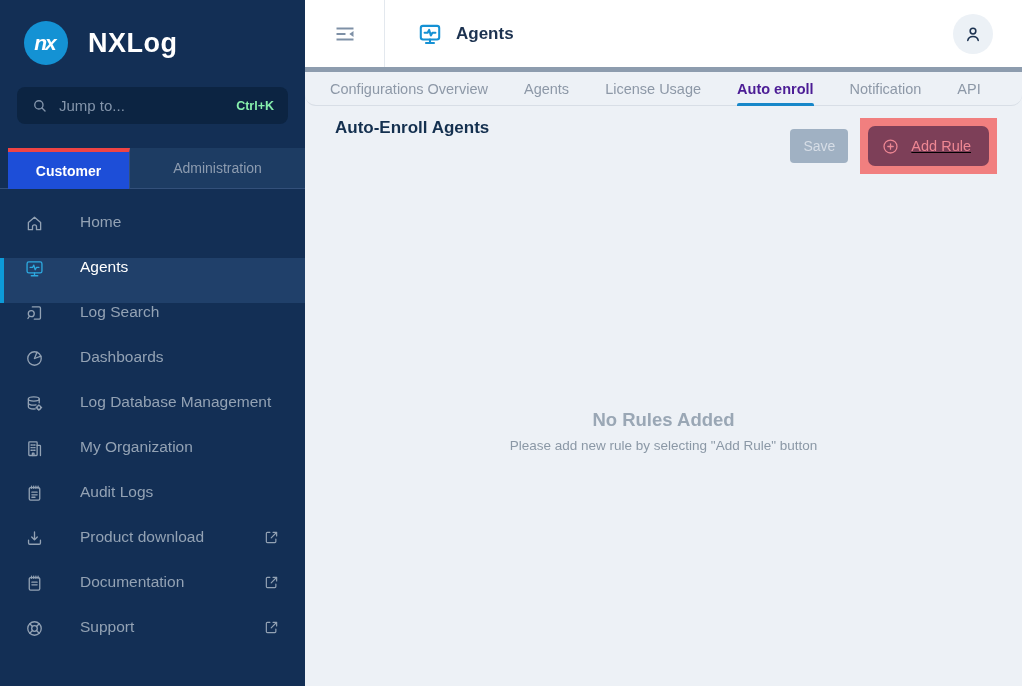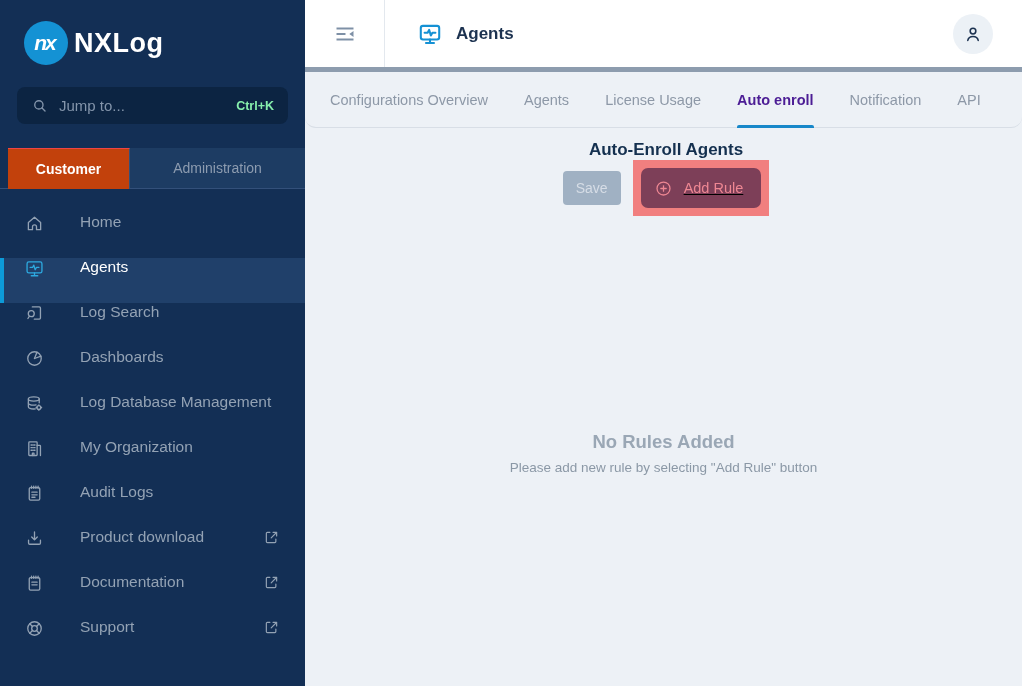--- a/index.html
+++ b/index.html
@@ -1,33 +1,33 @@
 <!DOCTYPE html>
 <html><head>
 <meta charset="utf-8">
 <style>
   * { box-sizing: border-box; }
   body { margin:0; font-family:"Liberation Sans", sans-serif; background:#d7dde4; }
   .app { width:1022px; height:686px; display:flex; overflow:hidden; background:#edf1f6; position:relative; }
 
   
   .sidebar { flex:0 0 305px; width:305px; background:#132f55; color:#93a2b4; display:flex; flex-direction:column; }
-  .logo-row { display:flex; align-items:center; gap:6px; margin:20px 0 0 24px; height:46px; cursor:pointer; }
+  .logo-row { display:flex; align-items:center; gap:20px; margin:20px 0 0 24px; height:46px; cursor:pointer; }
   .logo-circle { width:44px; height:44px; border-radius:50%; background:#1492d4; color:#fff; display:flex; align-items:center; justify-content:center; font-weight:bold; font-style:italic; font-size:21px; letter-spacing:-2px; padding-right:3px; }
   .logo-text { color:#fff; font-size:27px; font-weight:bold; letter-spacing:.5px; }
 
   .search { margin:21px 17px 0; height:37px; background:#0c2442; border-radius:8px; display:flex; align-items:center; padding:0 14px; gap:10px; cursor:text; }
   .search svg { width:18px; height:18px; color:#8495ab; flex:0 0 18px; }
   .search-ph { color:#8495ab; font-size:15px; flex:1; }
   .search-kbd { color:#86efac; font-size:12.5px; font-weight:bold; }
 
   .side-tabs { display:flex; margin-top:24px; height:41px; align-items:stretch; }
   .side-tab-spacer { width:8px; border-bottom:1px solid #33507a; }
   .side-tab { display:flex; align-items:center; justify-content:center; font-size:14px; cursor:pointer; }
-  .side-tab.active { width:122px; background:#c2410c; border-top:1px solid #ef4444; border-right:1px solid #33507a; color:#fff; font-weight:bold; }
+  .side-tab.active { width:122px; background:#1d4ed8; border-top:4px solid #ef4444; border-right:1px solid #33507a; color:#fff; font-weight:bold; }
   .side-tab.inactive { flex:1; background:#1d3c63; border-bottom:1px solid #33507a; color:#8d9cb0; }
 
   .nav { margin-top:24px; }
   .nav-item { height:45px; display:flex; align-items:flex-start; padding:0 24px; gap:35px; font-size:15.5px; color:#93a2b4; cursor:pointer; }
   .nav-item svg { width:21px; height:21px; flex:0 0 21px; }
   .nav-item .label { flex:1; white-space:nowrap; }
   .nav-item .ext-icon { width:19px; height:19px; flex:0 0 19px; }
   .nav-item.active { background:#20406a; color:#fff; font-weight:500; border-left:4px solid #0d9bd8; padding-left:20px; }
   .nav-item.active .main-icon { color:#2da9e0; }
 
@@ -39,27 +39,27 @@
   .icon-btn svg { width:24px; height:24px; }
   .title-group { display:flex; align-items:center; gap:13px; padding-left:32px; }
   .title-icon svg { width:26px; height:26px; color:#1591d4; display:block; }
   .title-group h1 { font-size:17px; color:#1c3250; margin:0; font-weight:bold; }
   .header-right { margin-left:auto; display:flex; align-items:center; padding-right:29px; }
   .avatar { width:40px; height:40px; border-radius:50%; background:#ecf1f6; border:none; cursor:pointer; display:flex; align-items:center; justify-content:center; color:#1c3250; }
   .avatar svg { width:22px; height:22px; }
 
   .gray-band { height:5px; background:#8d9cae; }
 
-  .tabbar { height:56px; background:#edf1f6; border-bottom:1px solid #d8dee6; display:flex; align-items:stretch; padding-left:25px; gap:36px;border-radius:11px; }
+  .tabbar { height:34px; background:#edf1f6; border-bottom:1px solid #d8dee6; display:flex; align-items:stretch; padding-left:25px; gap:36px;border-radius:11px; }
   .tab { display:flex; align-items:center; font-size:14.5px; color:#8d98a7; cursor:pointer; position:relative; white-space:nowrap; }
   .tab.active { color:#4c1d95; font-weight:bold; }
   .tab.active::after { content:""; position:absolute; left:0; right:0; bottom:-1px; height:3px; background:#1787c9; border-radius:2px 2px 0 0; }
 
   .content { flex:1; position:relative; background:#edf1f6; }
-  .content-header { display:flex; align-items:center; padding:12px 25px 0 30px;flex-direction:column; }
+  .content-header { display:flex; padding:12px 25px 0 30px; }
   .content-header h2 { flex:1; margin:0; font-size:17px; color:#14304f; font-weight:bold; }
   .actions { display:flex; align-items:center; gap:12px; }
   .save-btn { height:34px; padding:0 13px; background:#a0b1c3; color:#d6dde6; border:none; border-radius:4px; font-size:14px; font-family:inherit; cursor:default; }
   .highlight { background:#f17f7f; padding:8px;text-decoration:underline; }
   .add-rule-btn { height:40px; display:flex; align-items:center; gap:11px; padding:0 18px 0 13px; background:#7d3f58; color:#ee8793; border:none; border-radius:7px; font-size:14.5px; font-family:inherit; cursor:pointer; }
   .add-rule-btn svg { width:19px; height:19px; }
 
   .empty-state { position:absolute; top:303px; left:0; right:0; text-align:center; }
   .empty-title { font-size:18.5px; font-weight:bold; color:#9aa7b5; }
   .empty-sub { margin-top:7px; font-size:13.5px; color:#8b98a6; }

